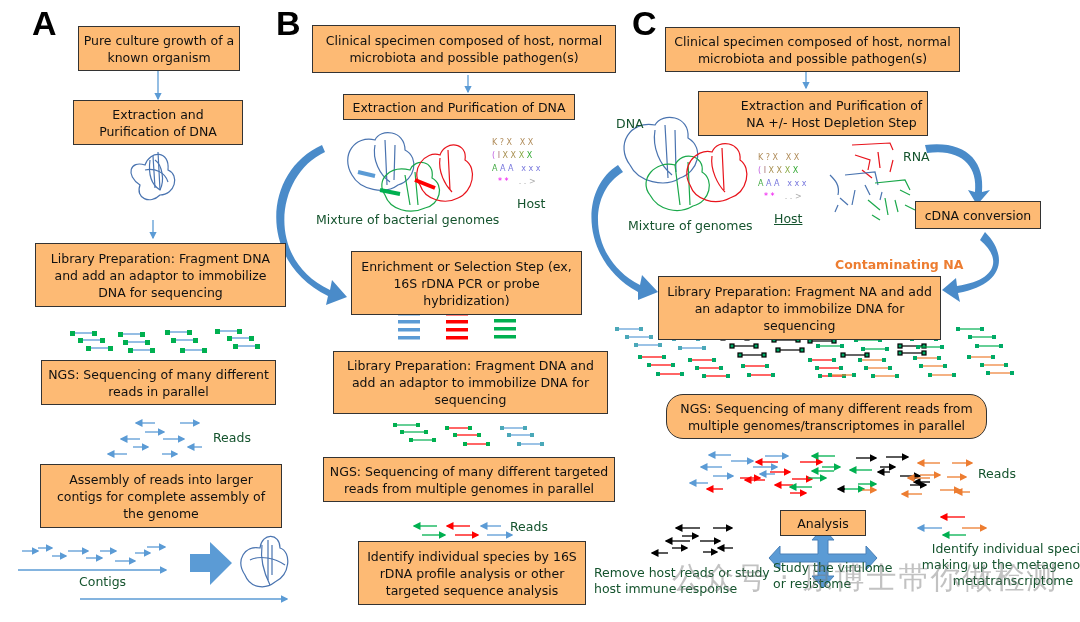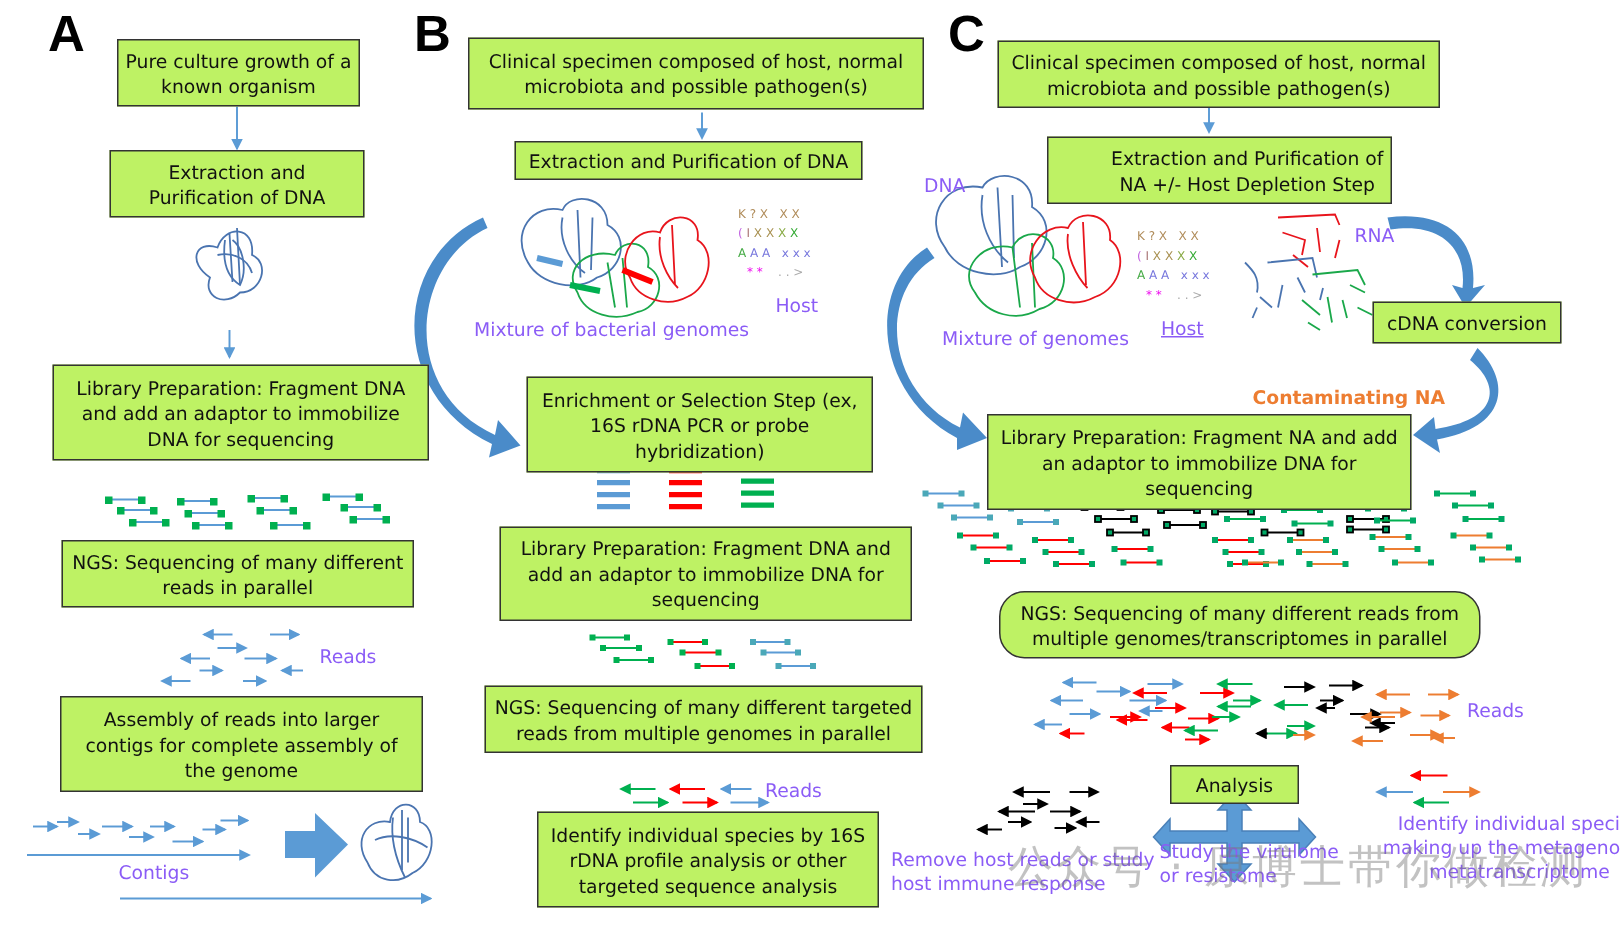--- a/index.html
+++ b/index.html
@@ -1,22 +1,22 @@
 <!DOCTYPE html>
 <html><head>
 <meta charset="utf-8">
 <style>
   html, body { margin:0; padding:0; background:#ffffff; }
   body { width:1080px; height:622px; position:relative; overflow:hidden;
          font-family:"Liberation Sans", sans-serif; color:#111; }
   .panel-letter { position:absolute; font-family:"Liberation Sans", sans-serif; font-weight:bold; font-size:34px; color:#000; line-height:1; }
-  .box { position:absolute; border:1px solid #333; background:#bef264; text-align:center;
+  .box { position:absolute; border:1px solid #333; background:#fdba74; text-align:center;
          font-family:"DejaVu Sans", sans-serif; font-size:12.5px; line-height:17px; color:#111;
          display:flex; align-items:center; justify-content:center; box-sizing:border-box; padding:2px 4px; }
-  .lbl { position:absolute; font-family:"DejaVu Sans", sans-serif; font-size:12.5px; line-height:16px; color:#8b5cf6; white-space:nowrap; }
+  .lbl { position:absolute; font-family:"DejaVu Sans", sans-serif; font-size:12.5px; line-height:16px; color:#14532d; white-space:nowrap; }
   .lbl.center { text-align:center; }
   .orange { color:#ed7d31; font-weight:bold;margin-top:24px; }
   svg.layer { position:absolute; left:0; top:0; }
   .watermark { position:absolute; left:672px; top:558px; font-size:30px; color:rgba(120,120,120,0.45);
                font-family:"DejaVu Sans", sans-serif; letter-spacing:2px; white-space:nowrap; pointer-events:none; }
   .underline { text-decoration:underline; }
 </style>
 </head>
 <body>
 

